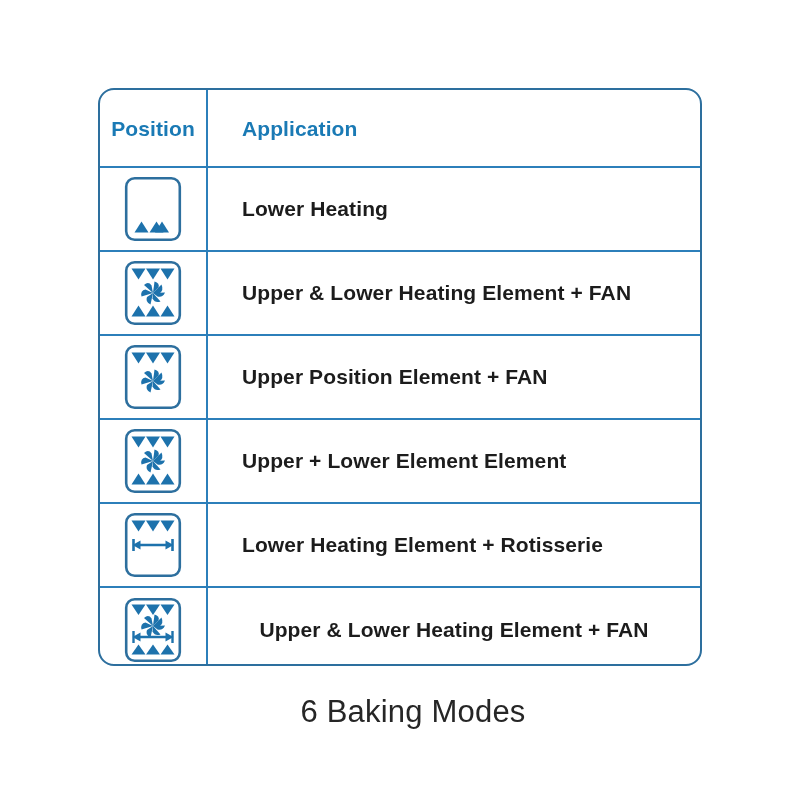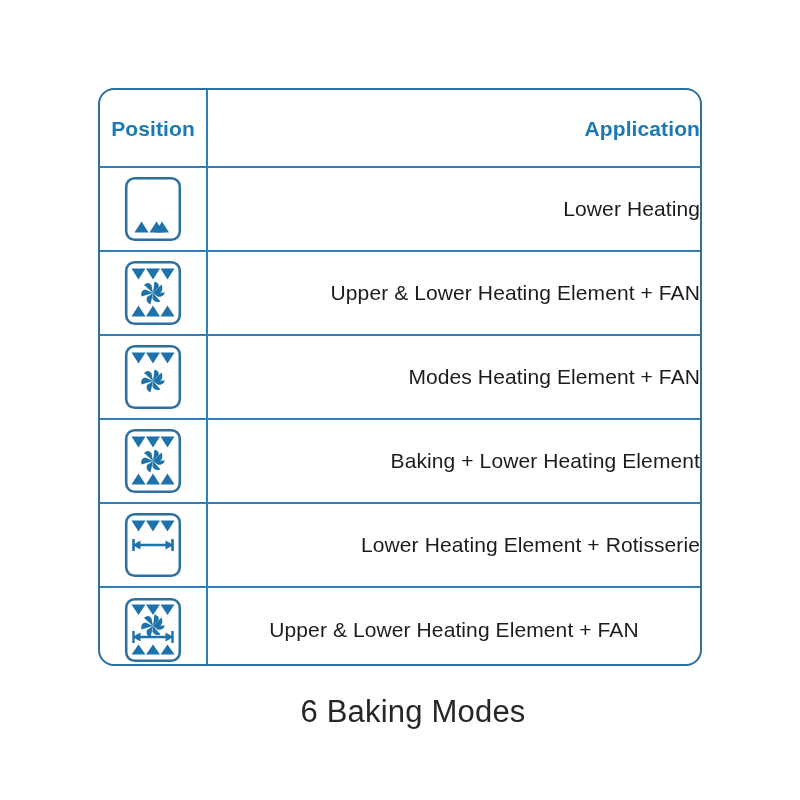--- a/index.html
+++ b/index.html
@@ -50,21 +50,20 @@
     display: flex;
     align-items: center;
     justify-content: center;
   }
   .cell-app {
     flex: 1 1 auto;
     box-sizing: border-box;
     display: flex;
     align-items: center;
     padding: 0 0 0 34px;
-    justify-content: flex-end;
   }
 
   
   .header-row { height: 78px; }
   .header-row .cell-pos,
   .header-row .cell-app {
     align-items: center;
   }
   .hdr-text {
     color: #1a7ab5;
@@ -75,21 +74,21 @@
   }
   .header-row .cell-app .hdr-text { padding-left: 0; }
 
   
   .body-row { height: 84px; }
 
   .app-text {
     color: #1c1c1c;
     font-size: 21px;
     line-height: 1.28;
-    font-weight: normal;
+    font-weight: bold;
     letter-spacing: 0.1px;
   }
   .app-text.centered {
     width: 100%;
     text-align: center;
     padding-right: 34px;
   }
 
   
   .mode-icon {
@@ -186,21 +185,21 @@
             <path d="M29,33 L41,32.5 Q38.5,38 33.5,36.5 Z"></path>
             <path d="M29,33 L36.5,41.5 Q31,43.5 28.5,38.5 Z"></path>
             <path d="M29,33 L26.5,44.5 Q21,42 23,37 Z"></path>
             <path d="M29,33 L17.5,36.5 Q16,30.5 21.5,29.5 Z"></path>
             <path d="M29,33 L20,25 Q24.5,21 27.5,25.5 Z"></path>
             <path d="M29,33 L30.5,21.5 Q36,23 34.5,27.5 Z"></path>
           </g>
         </svg>
       </div>
       <div class="cell-app">
-        <span class="app-text">Modes Heating Element + FAN</span>
+        <span class="app-text">Upper Position Element + FAN</span>
       </div>
     </div>
 
     <div class="trow body-row">
       <div class="cell-pos">
         <svg class="mode-icon" width="58" height="66" viewBox="0 0 58 66">
           <rect x="2.2" y="2.2" width="53.6" height="61.6" rx="8.5" ry="8.5" fill="#ffffff" stroke="#2d6f9e" stroke-width="2.6"></rect>
           <g fill="#1d72ac">
             <polygon points="7.5,8.5 21.5,8.5 14.5,19.5"></polygon>
             <polygon points="22.0,8.5 36.0,8.5 29.0,19.5"></polygon>
@@ -216,21 +215,21 @@
             <path d="M29,33 L30.5,21.5 Q36,23 34.5,27.5 Z"></path>
           </g>
           <g fill="#1d72ac">
             <polygon points="7.5,56.5 14.5,45.5 21.5,56.5"></polygon>
             <polygon points="22.0,56.5 29.0,45.5 36.0,56.5"></polygon>
             <polygon points="36.5,56.5 43.5,45.5 50.5,56.5"></polygon>
           </g>
         </svg>
       </div>
       <div class="cell-app">
-        <span class="app-text">Baking + Lower Heating Element</span>
+        <span class="app-text">Upper + Lower Element Element</span>
       </div>
     </div>
 
     <div class="trow body-row">
       <div class="cell-pos">
         <svg class="mode-icon" width="58" height="66" viewBox="0 0 58 66">
           <rect x="2.2" y="2.2" width="53.6" height="61.6" rx="8.5" ry="8.5" fill="#ffffff" stroke="#2d6f9e" stroke-width="2.6"></rect>
           <g fill="#1d72ac">
             <polygon points="7.5,8.5 21.5,8.5 14.5,19.5"></polygon>
             <polygon points="22.0,8.5 36.0,8.5 29.0,19.5"></polygon>

